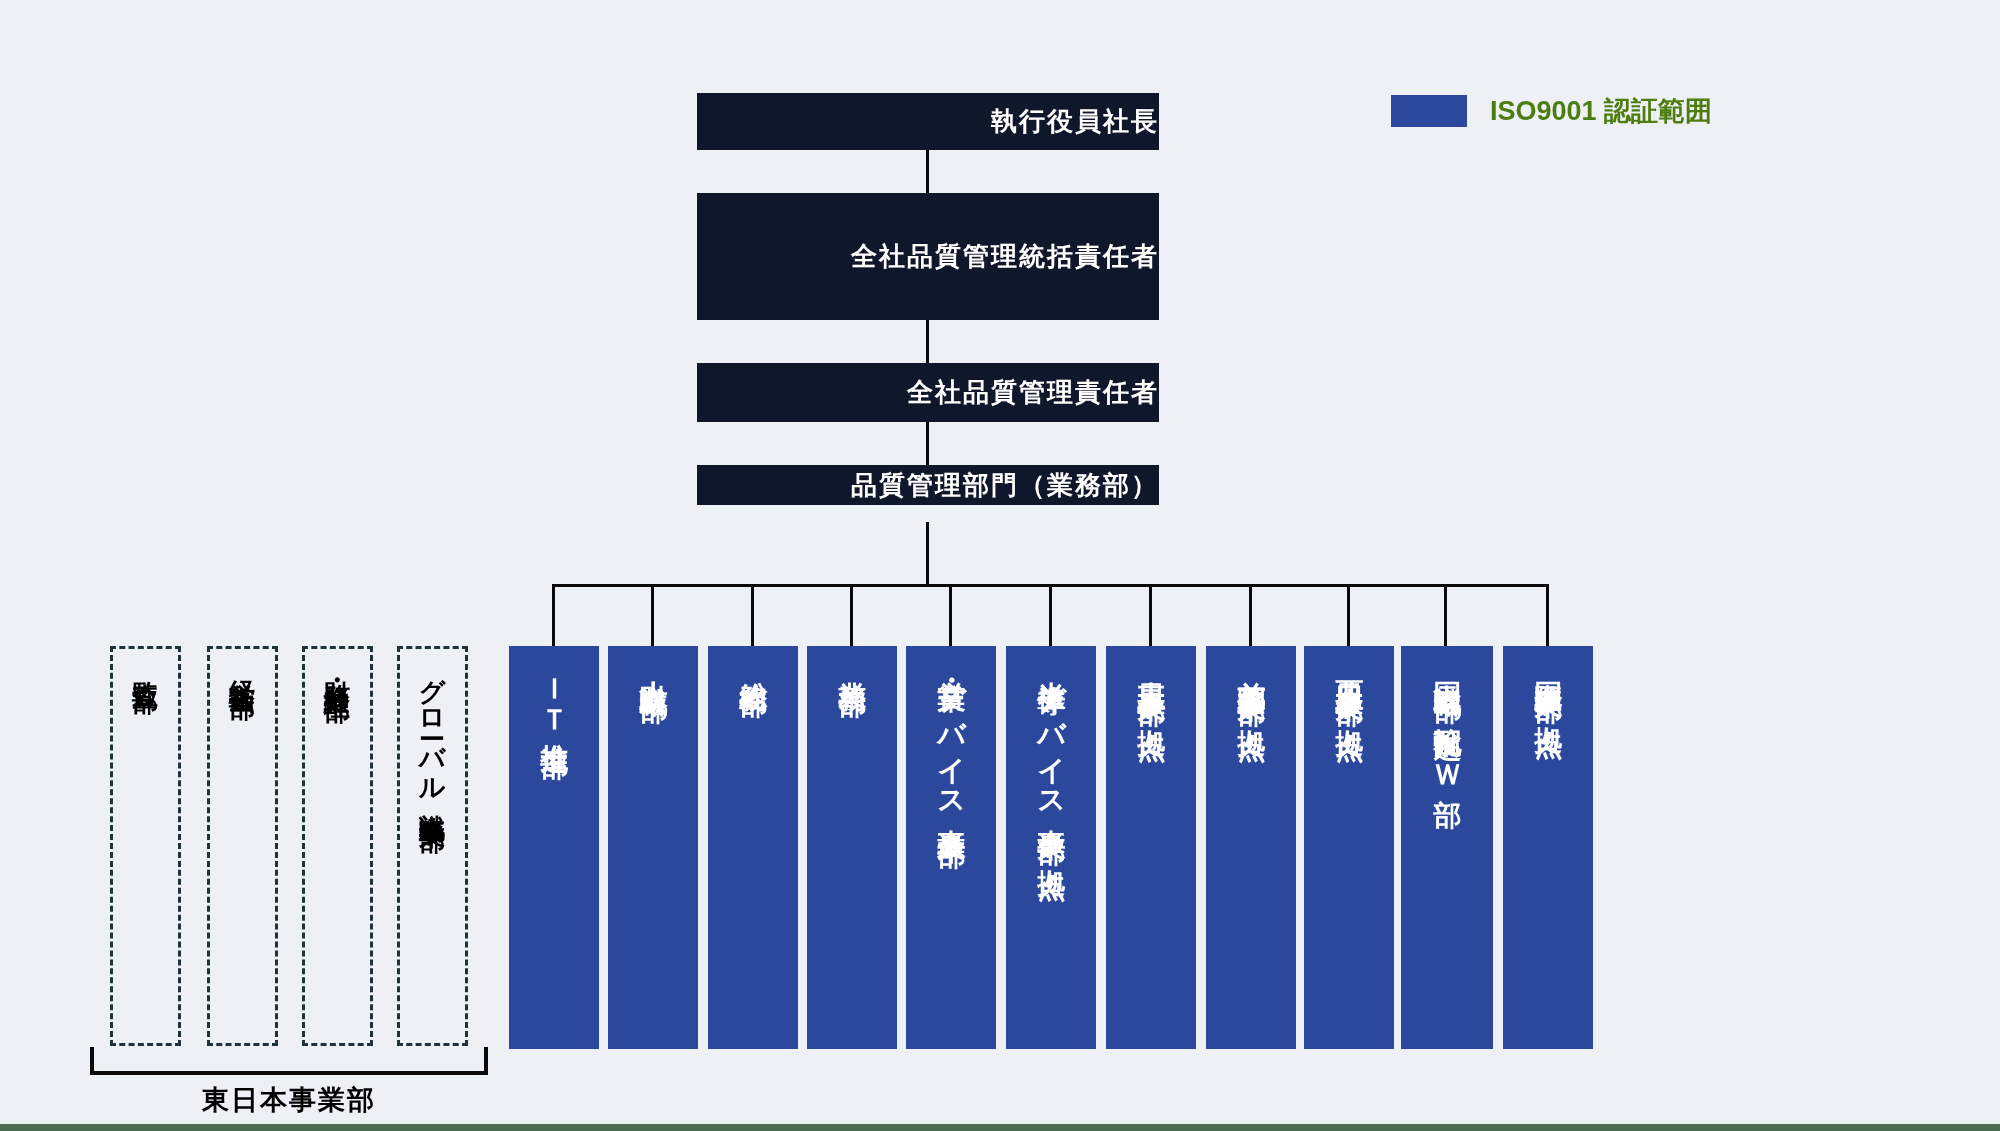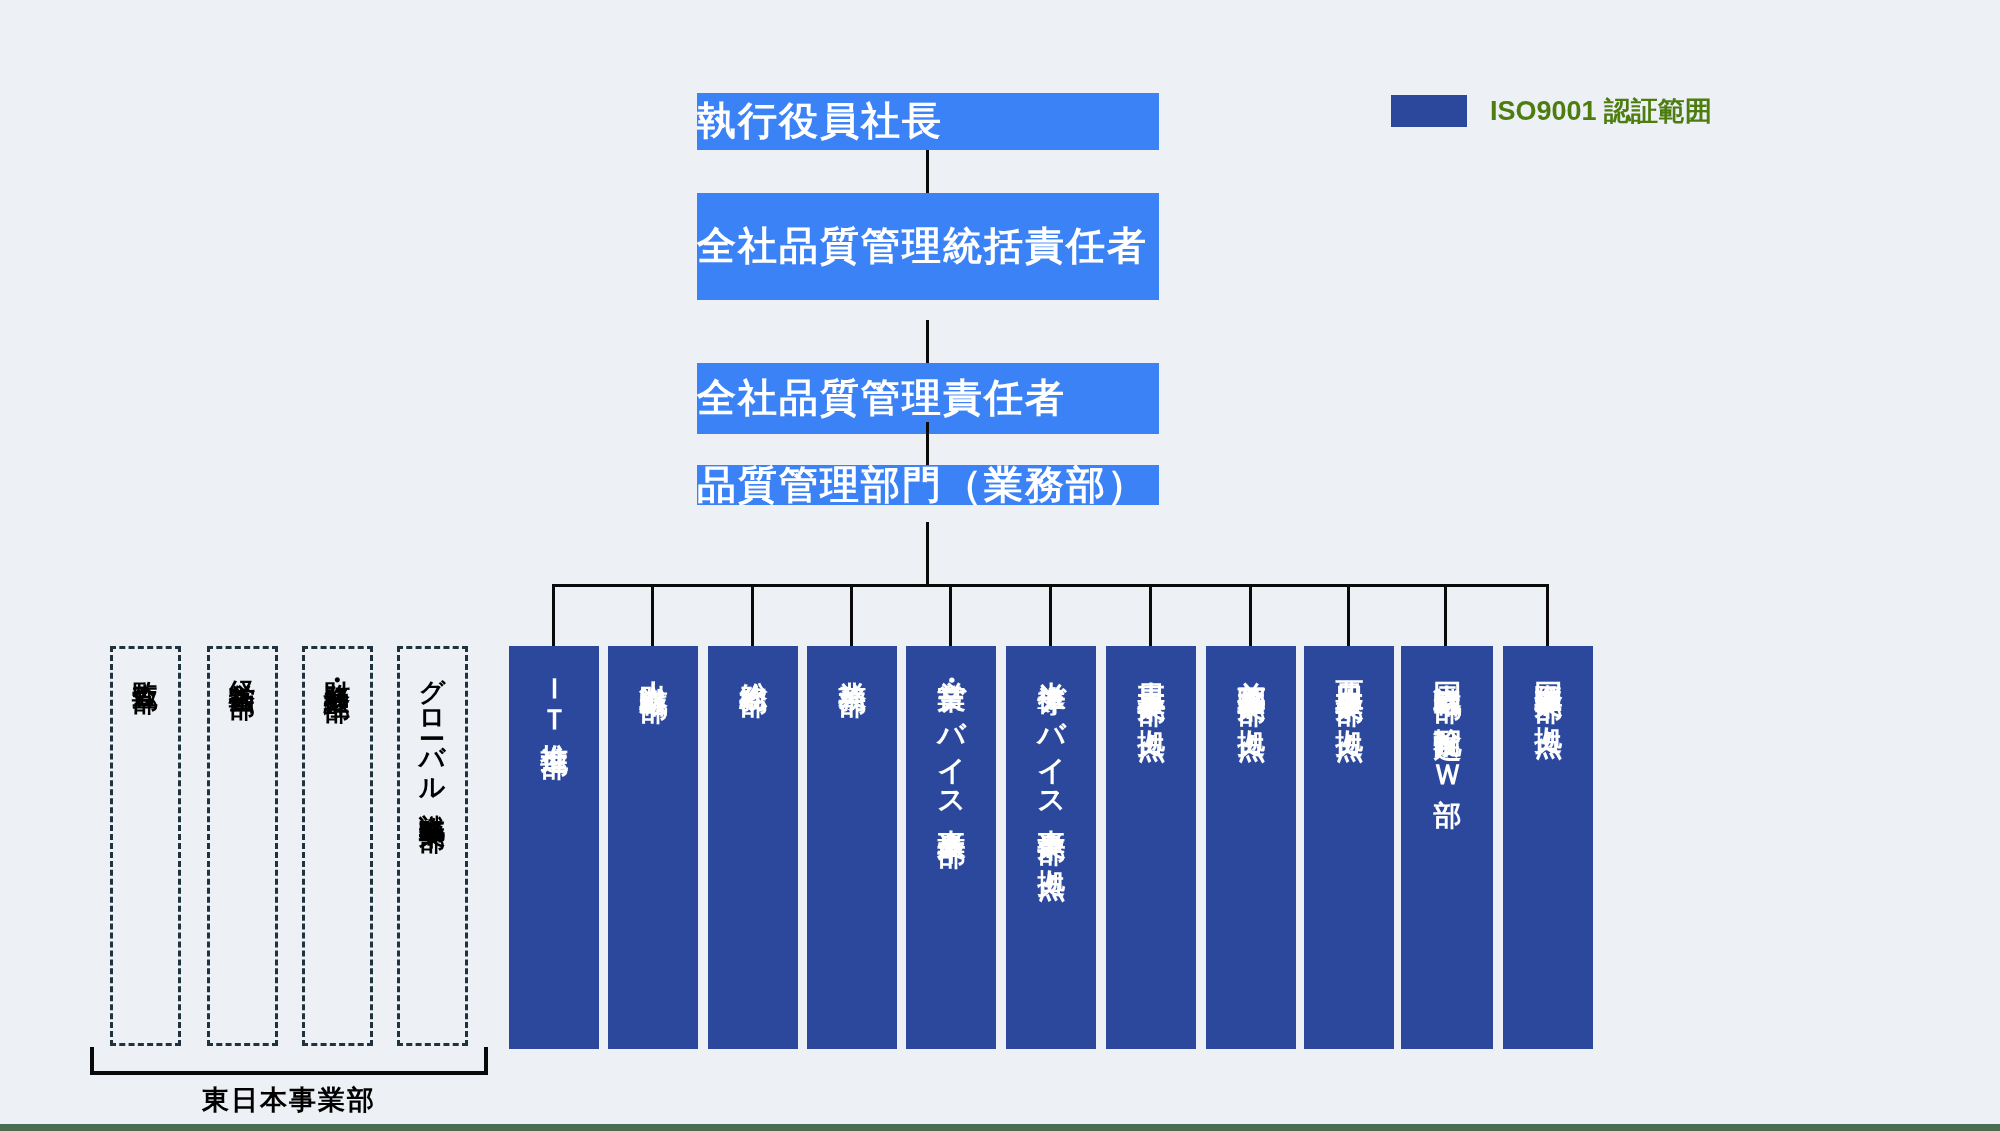--- a/index.html
+++ b/index.html
@@ -9,23 +9,23 @@
   }
   #stage{
     position:relative;
     width:2000px;height:1131px;
     background:#edf1f6;
     overflow:hidden;
   }
   
   .topbox{
     position:absolute;left:697px;width:462px;
-    background:#3b82f6;color:#ffffff;
-    display:flex;flex-direction:column;align-items:flex-start;justify-content:center;
-    text-align:center;font-weight:700;font-size:39px;letter-spacing:2px;
+    background:#0f172a;color:#ffffff;
+    display:flex;flex-direction:column;align-items:flex-end;justify-content:center;
+    text-align:center;font-weight:700;font-size:26px;letter-spacing:2px;
     line-height:1.5;box-sizing:border-box;
   }
   
   .vline{position:absolute;width:3px;background:#0a0a0a;}
   .hline{position:absolute;height:3px;background:#0a0a0a;}
   .drop{position:absolute;top:584px;height:62px;width:3px;background:#0a0a0a;}
   
   .dept{
     position:absolute;top:646px;width:90px;height:403px;
     background:#2b489c;
@@ -73,25 +73,25 @@
 
   <div class="legend">
     <div class="legend-swatch"></div>
     <div class="legend-label">ISO9001 認証範囲</div>
   </div>
 
   <div class="topbox" style="top:93px;height:57px;">
     <div>執行役員社長</div>
   </div>
 
-  <div class="topbox" style="top:193px;height:107px;">
+  <div class="topbox" style="top:193px;height:127px;">
     <div>全社品質管理統括責任者</div>
   </div>
 
-  <div class="topbox" style="top:363px;height:71px;">
+  <div class="topbox" style="top:363px;height:59px;">
     <div>全社品質管理責任者</div>
   </div>
 
   <div class="topbox" style="top:465px;height:40px;">
     <div>品質管理部門（業務部）</div>
   </div>
 
   <div class="vline" style="left:926px;top:150px;height:43px;"></div>
   <div class="vline" style="left:926px;top:320px;height:43px;"></div>
   <div class="vline" style="left:926px;top:422px;height:43px;"></div>

